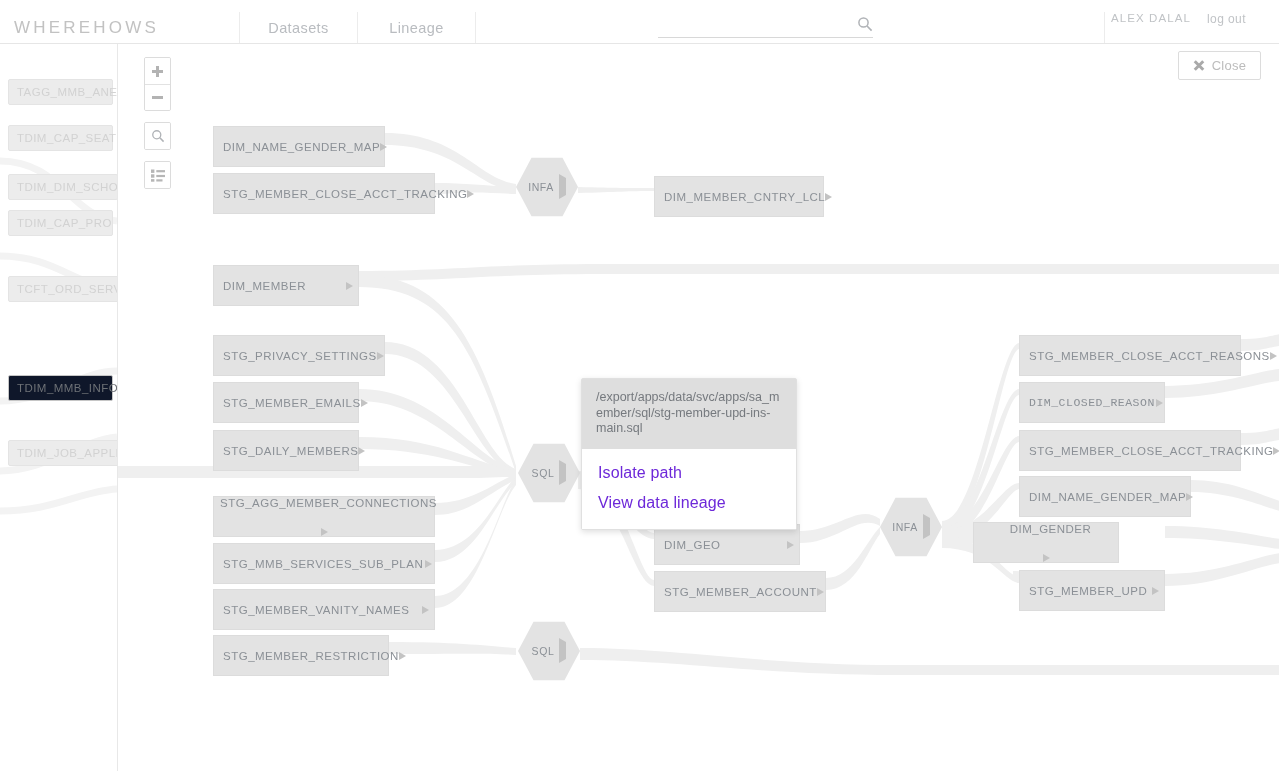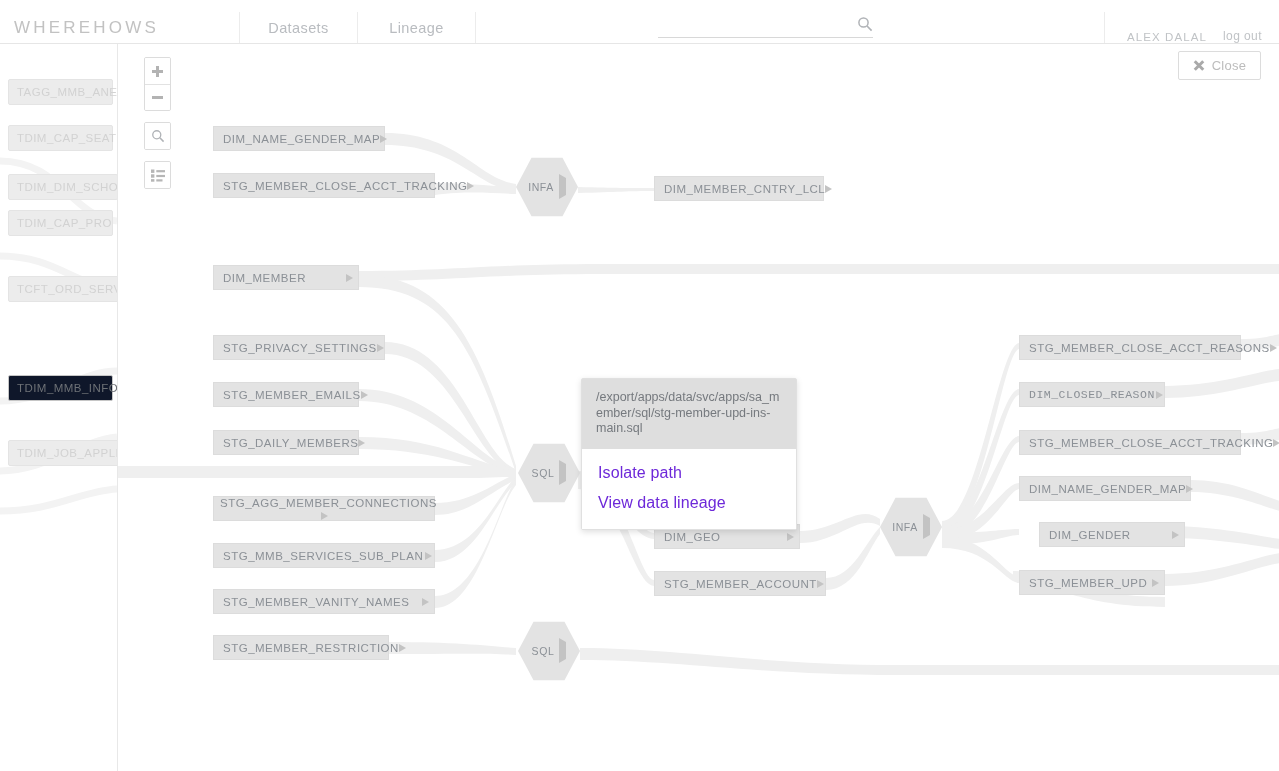--- a/index.html
+++ b/index.html
@@ -36,22 +36,22 @@
   .search-input {
     width: 215px; border: none; border-bottom: 1px solid #d8d8d8;
     outline: none; background: transparent; font-size: 13px;
     color: #666; padding: 2px 22px 3px 2px; font-family: "Liberation Sans", sans-serif;
   }
   .search-icn {
     position: absolute; right: 0; top: -1px; width: 16px; height: 16px;
     pointer-events: none;
   }
   .user-area {
-    width: 175px; display: flex; align-items: flex-end; justify-content: flex-start;
-    gap: 16px; border-left: 1px solid #ececec; padding-left: 22px;
+    width: 175px; display: flex; align-items: flex-start; justify-content: flex-start;
+    gap: 16px; border-left: 1px solid #ececec; padding-left: 6px;
   }
   .user-name { font-size: 11.5px; color: #c0c3c6; letter-spacing: 1.1px; }
   .logout { font-size: 12px; color: #c0c3c6; letter-spacing: .4px; }
 
   
   .left-strip {
     position: absolute; left: 0; top: 41px; width: 117px; height: 730px;
     background: #fff; overflow: hidden; z-index: 5;
   }
   .strip-node {
@@ -100,21 +100,21 @@
   .x-glyph { position: relative; width: 11px; height: 11px; }
   .x-glyph::before, .x-glyph::after {
     content: ""; position: absolute; left: 0; top: 4px;
     width: 12px; height: 3px; background: #a9a9a9;
   }
   .x-glyph::before { transform: rotate(45deg); }
   .x-glyph::after  { transform: rotate(-45deg); }
 
   
   .node {
-    position: absolute; height: 25px; background: #e3e3e3;
+    position: absolute; height: 41px; background: #e3e3e3;
     border: 1px solid #dcdcdc; border-radius: 0;
     display: flex; align-items: center; z-index: 20;
   }
   .node-label {
     font-size: 11.5px; color: #8b9096; letter-spacing: .5px;
     white-space: nowrap; padding-left: 9px; flex: 1;
   }
   .node-arrow {
     width: 18px; display: flex; align-items: center; justify-content: center;
   }
@@ -397,21 +397,21 @@
           <span class="node-arrow">
             <span class="tri"></span>
           </span>
         </div>
         <div class="node" style="left: 901px; top: 435px; width: 172px;">
           <span class="node-label">DIM_NAME_GENDER_MAP</span>
           <span class="node-arrow">
             <span class="tri"></span>
           </span>
         </div>
-        <div class="node" style="left: 921px; top: 481px; width: 146px;">
+        <div class="node" style="left: 855px; top: 481px; width: 146px; flex-direction: column;">
           <span class="node-label">DIM_GENDER</span>
           <span class="node-arrow">
             <span class="tri"></span>
           </span>
         </div>
         <div class="node" style="left: 901px; top: 529px; width: 146px;">
           <span class="node-label">STG_MEMBER_UPD</span>
           <span class="node-arrow">
             <span class="tri"></span>
           </span>

